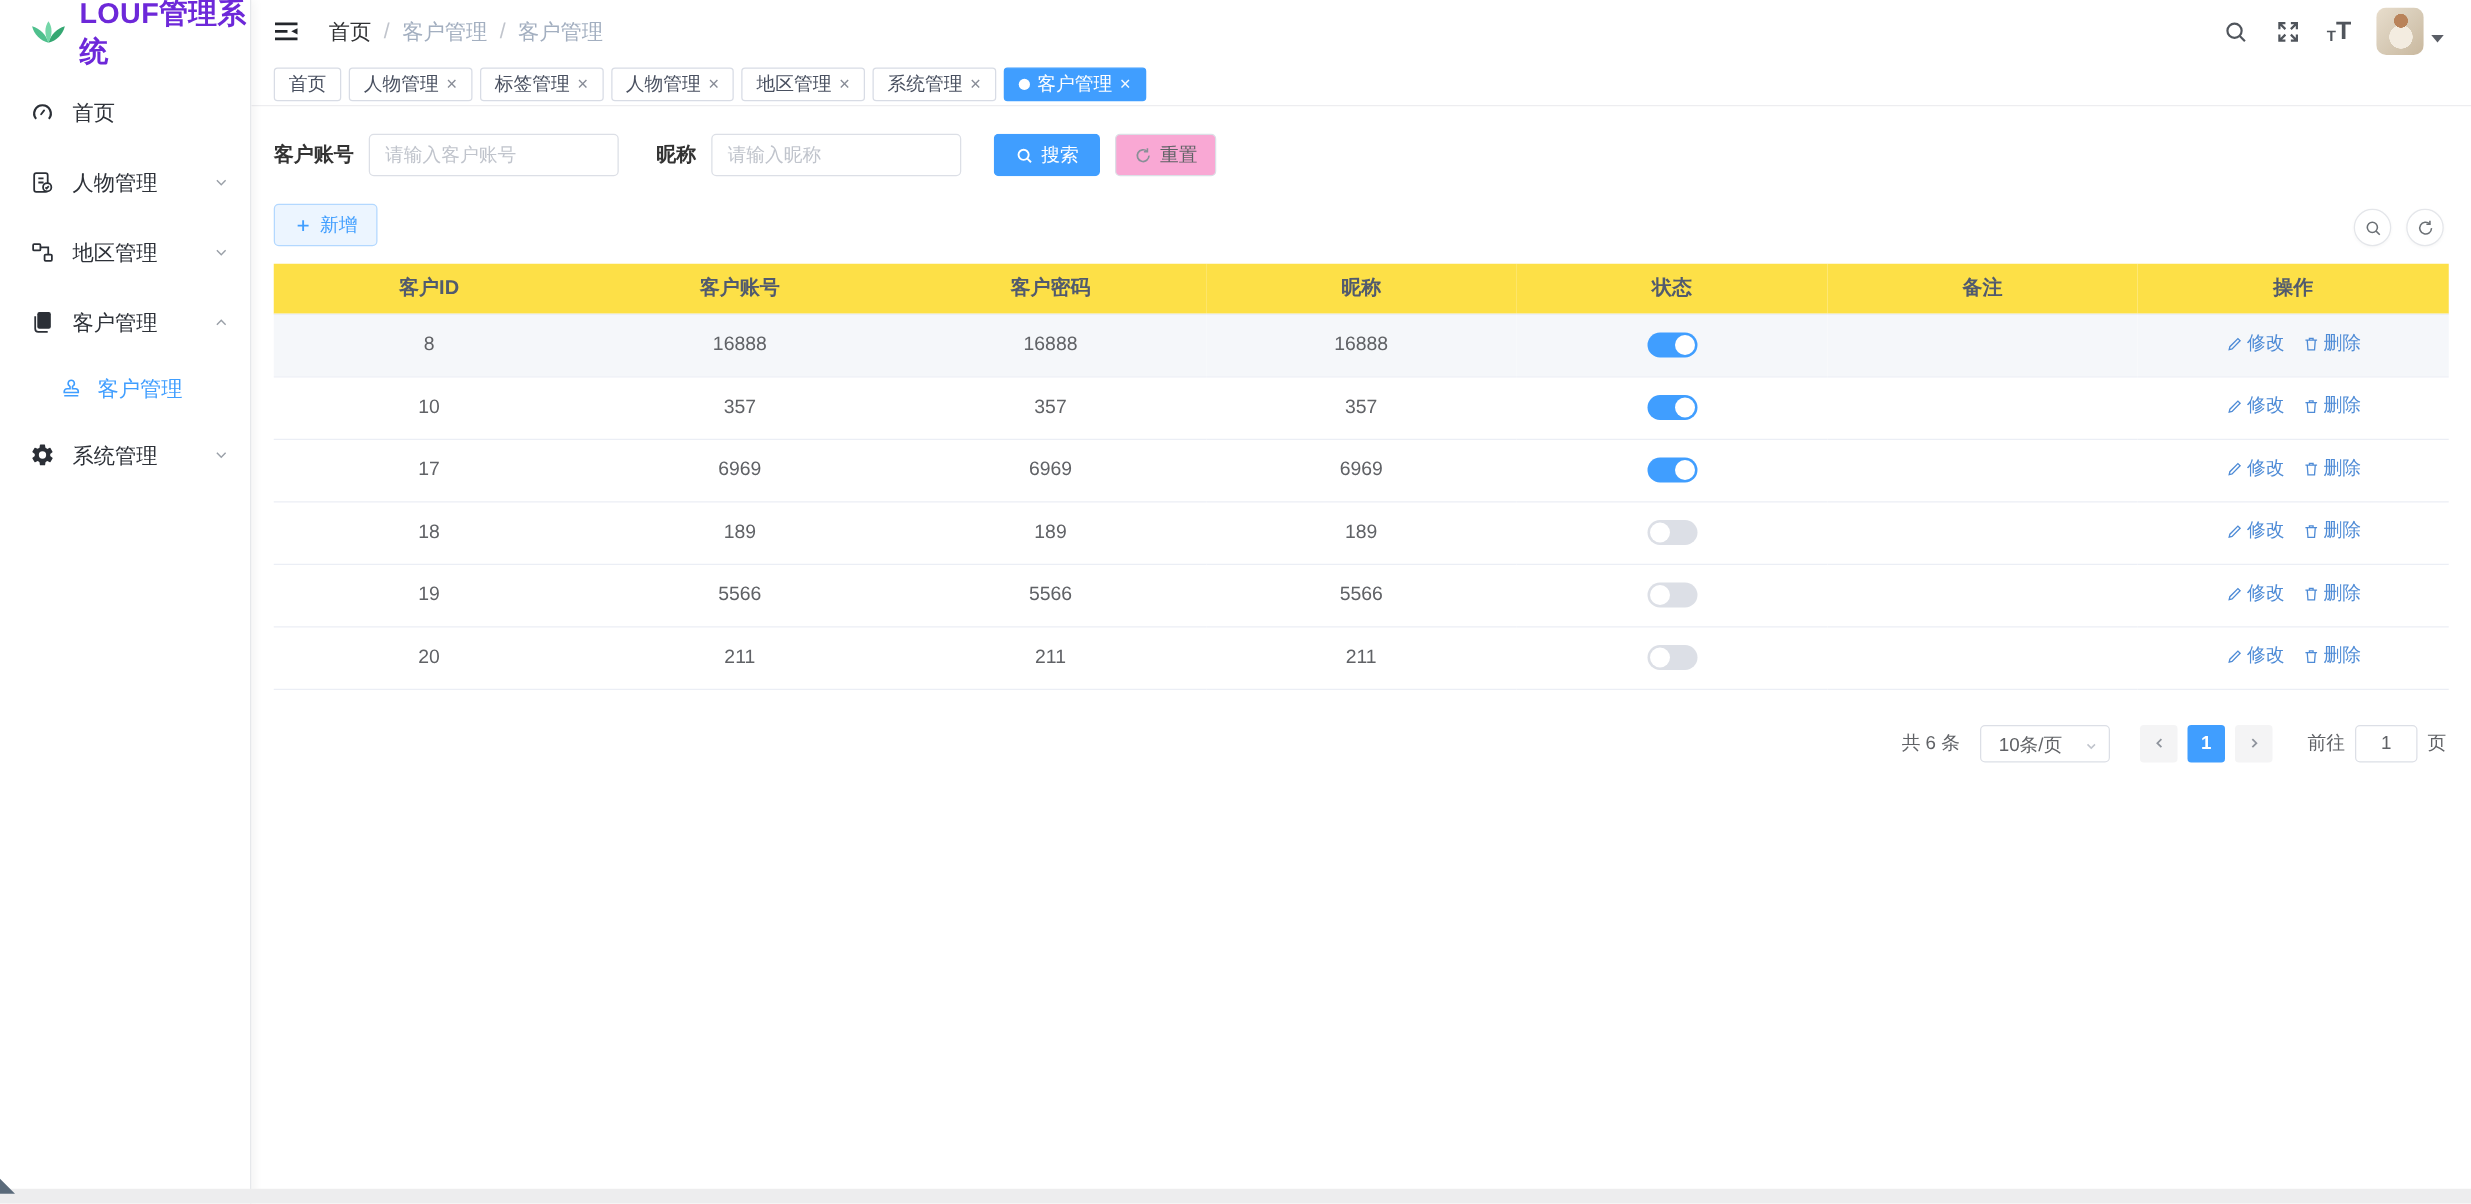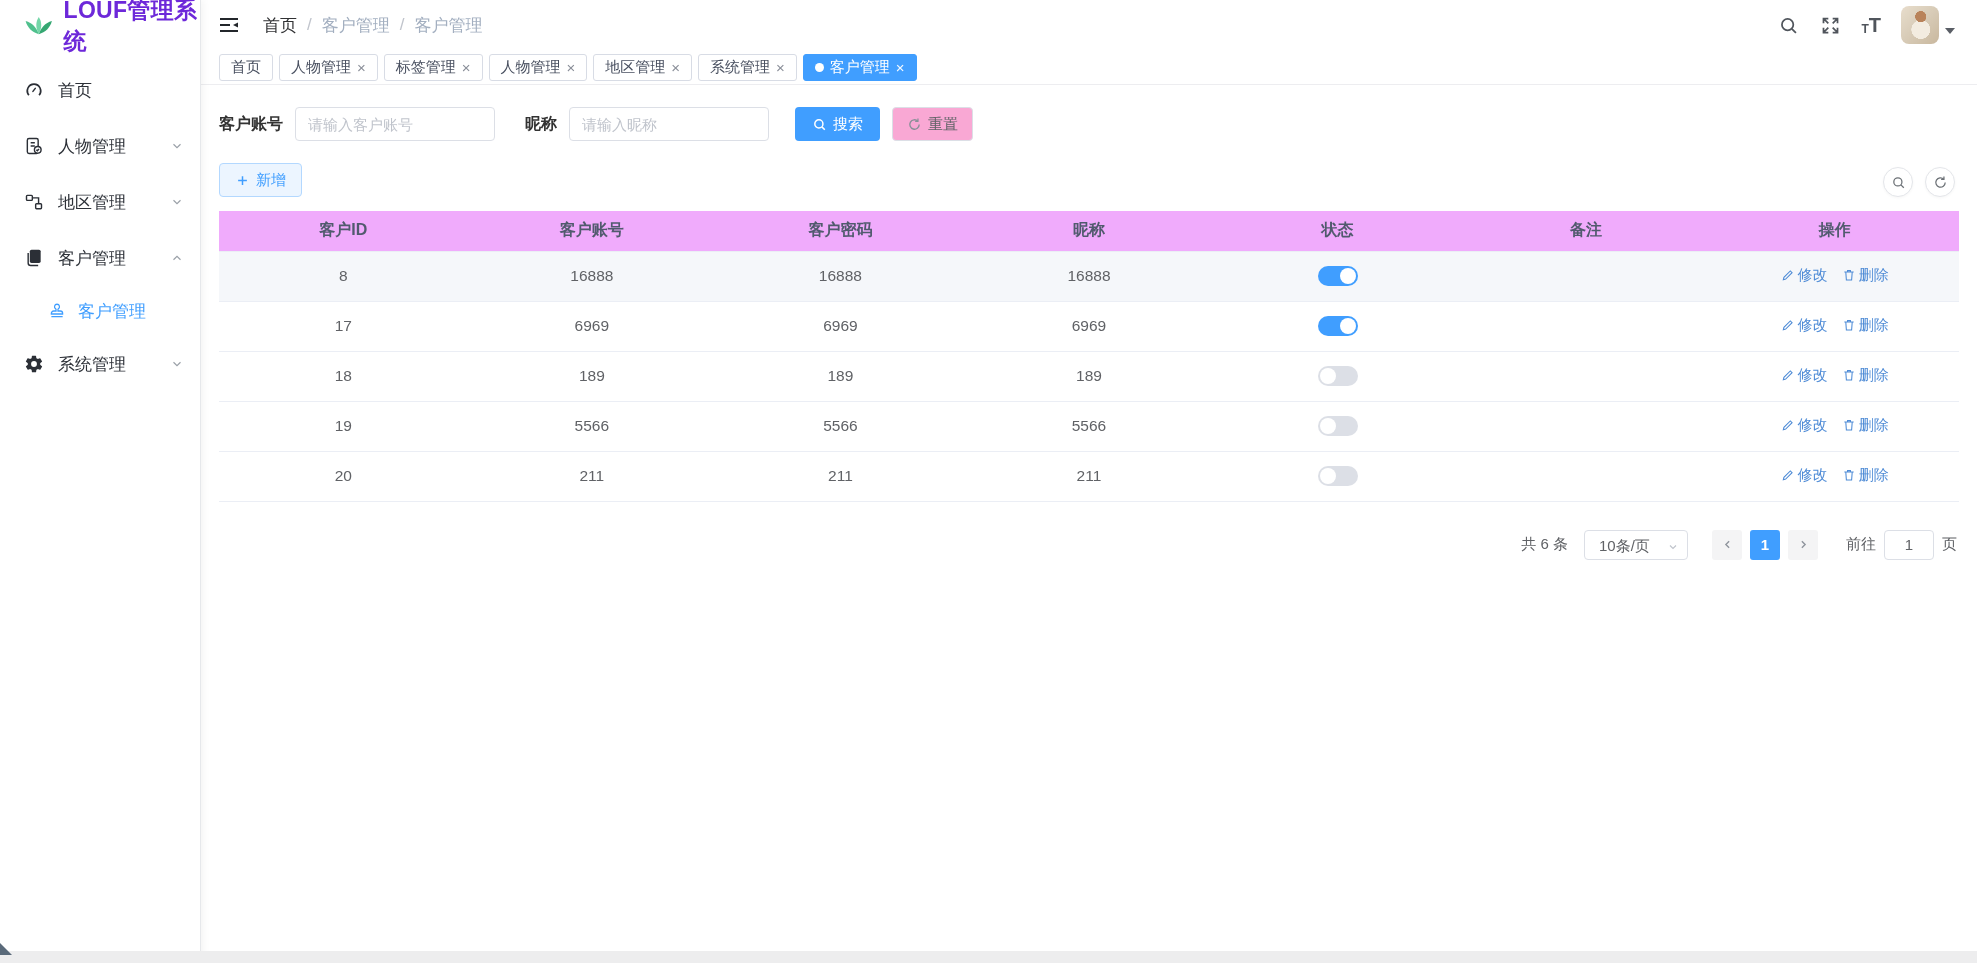--- a/index.html
+++ b/index.html
@@ -73,21 +73,21 @@
 
   .toolbar-row { display:flex; align-items:flex-end; margin-bottom:14px; }
   .toolbar-right { margin-left:auto; display:flex; gap:12px; padding-right:4px; }
   .circle-btn { width:30px; height:30px; border-radius:50%; background:#fff; border:1px solid #e4e6ea;
     box-shadow:0 1px 3px rgba(0,0,0,.04); display:flex; align-items:center; justify-content:center;
     color:#6b7075; cursor:pointer; }
   .circle-btn svg { width:15px; height:15px; }
 
   
   table { width:100%; border-collapse:collapse; table-layout:fixed; }
-  thead th { height:40px; background:#f0abfc; color:#515a6e; font-size:16px; font-weight:bold;
+  thead th { height:40px; background:#fde047; color:#515a6e; font-size:16px; font-weight:bold;
     text-align:center; border-bottom:1px solid #ebeef5; }
   tbody td { height:50px; text-align:center; font-size:15.5px; color:#606266;
     border-bottom:1px solid #ebeef5; background:#fff; }
   tr.hl td { background:#f5f7fa; }
 
   .switch { width:40px; height:20px; border-radius:10px; background:#dcdfe6;
     display:inline-block; position:relative; cursor:pointer; vertical-align:middle; }
   .switch::after { content:""; position:absolute; top:2px; left:2px; width:16px; height:16px;
     border-radius:50%; background:#fff; }
   .switch.on { background:#409eff; }
@@ -329,20 +329,42 @@
             <th>备注</th>
             <th>操作</th>
           </tr>
         </thead>
         <tbody>
           <tr class="hl">
             <td>8</td>
             <td>16888</td>
             <td>16888</td>
             <td>16888</td>
+            <td><span class="switch on"></span></td>
+            <td></td>
+            <td>
+              <span class="op-link">
+                  <svg viewBox="0 0 24 24" fill="none" stroke="currentColor" stroke-width="1.8">
+                    <path d="M4 20l1-4L16 5l3 3L8 19l-4 1z"></path>
+                  </svg>
+                  <span>修改</span>
+                </span>
+              <span class="op-link">
+                  <svg viewBox="0 0 24 24" fill="none" stroke="currentColor" stroke-width="1.8">
+                    <path d="M4 7h16M9.5 7V4.5h5V7M6.5 7l1 13.5h9l1-13.5"></path>
+                  </svg>
+                  <span>删除</span>
+                </span>
+            </td>
+          </tr>
+          <tr>
+            <td>10</td>
+            <td>357</td>
+            <td>357</td>
+            <td>357</td>
             <td><span class="switch on"></span></td>
             <td></td>
             <td>
               <span class="op-link">
                   <svg viewBox="0 0 24 24" fill="none" stroke="currentColor" stroke-width="1.8">
                     <path d="M4 20l1-4L16 5l3 3L8 19l-4 1z"></path>
                   </svg>
                   <span>修改</span>
                 </span>
               <span class="op-link">

